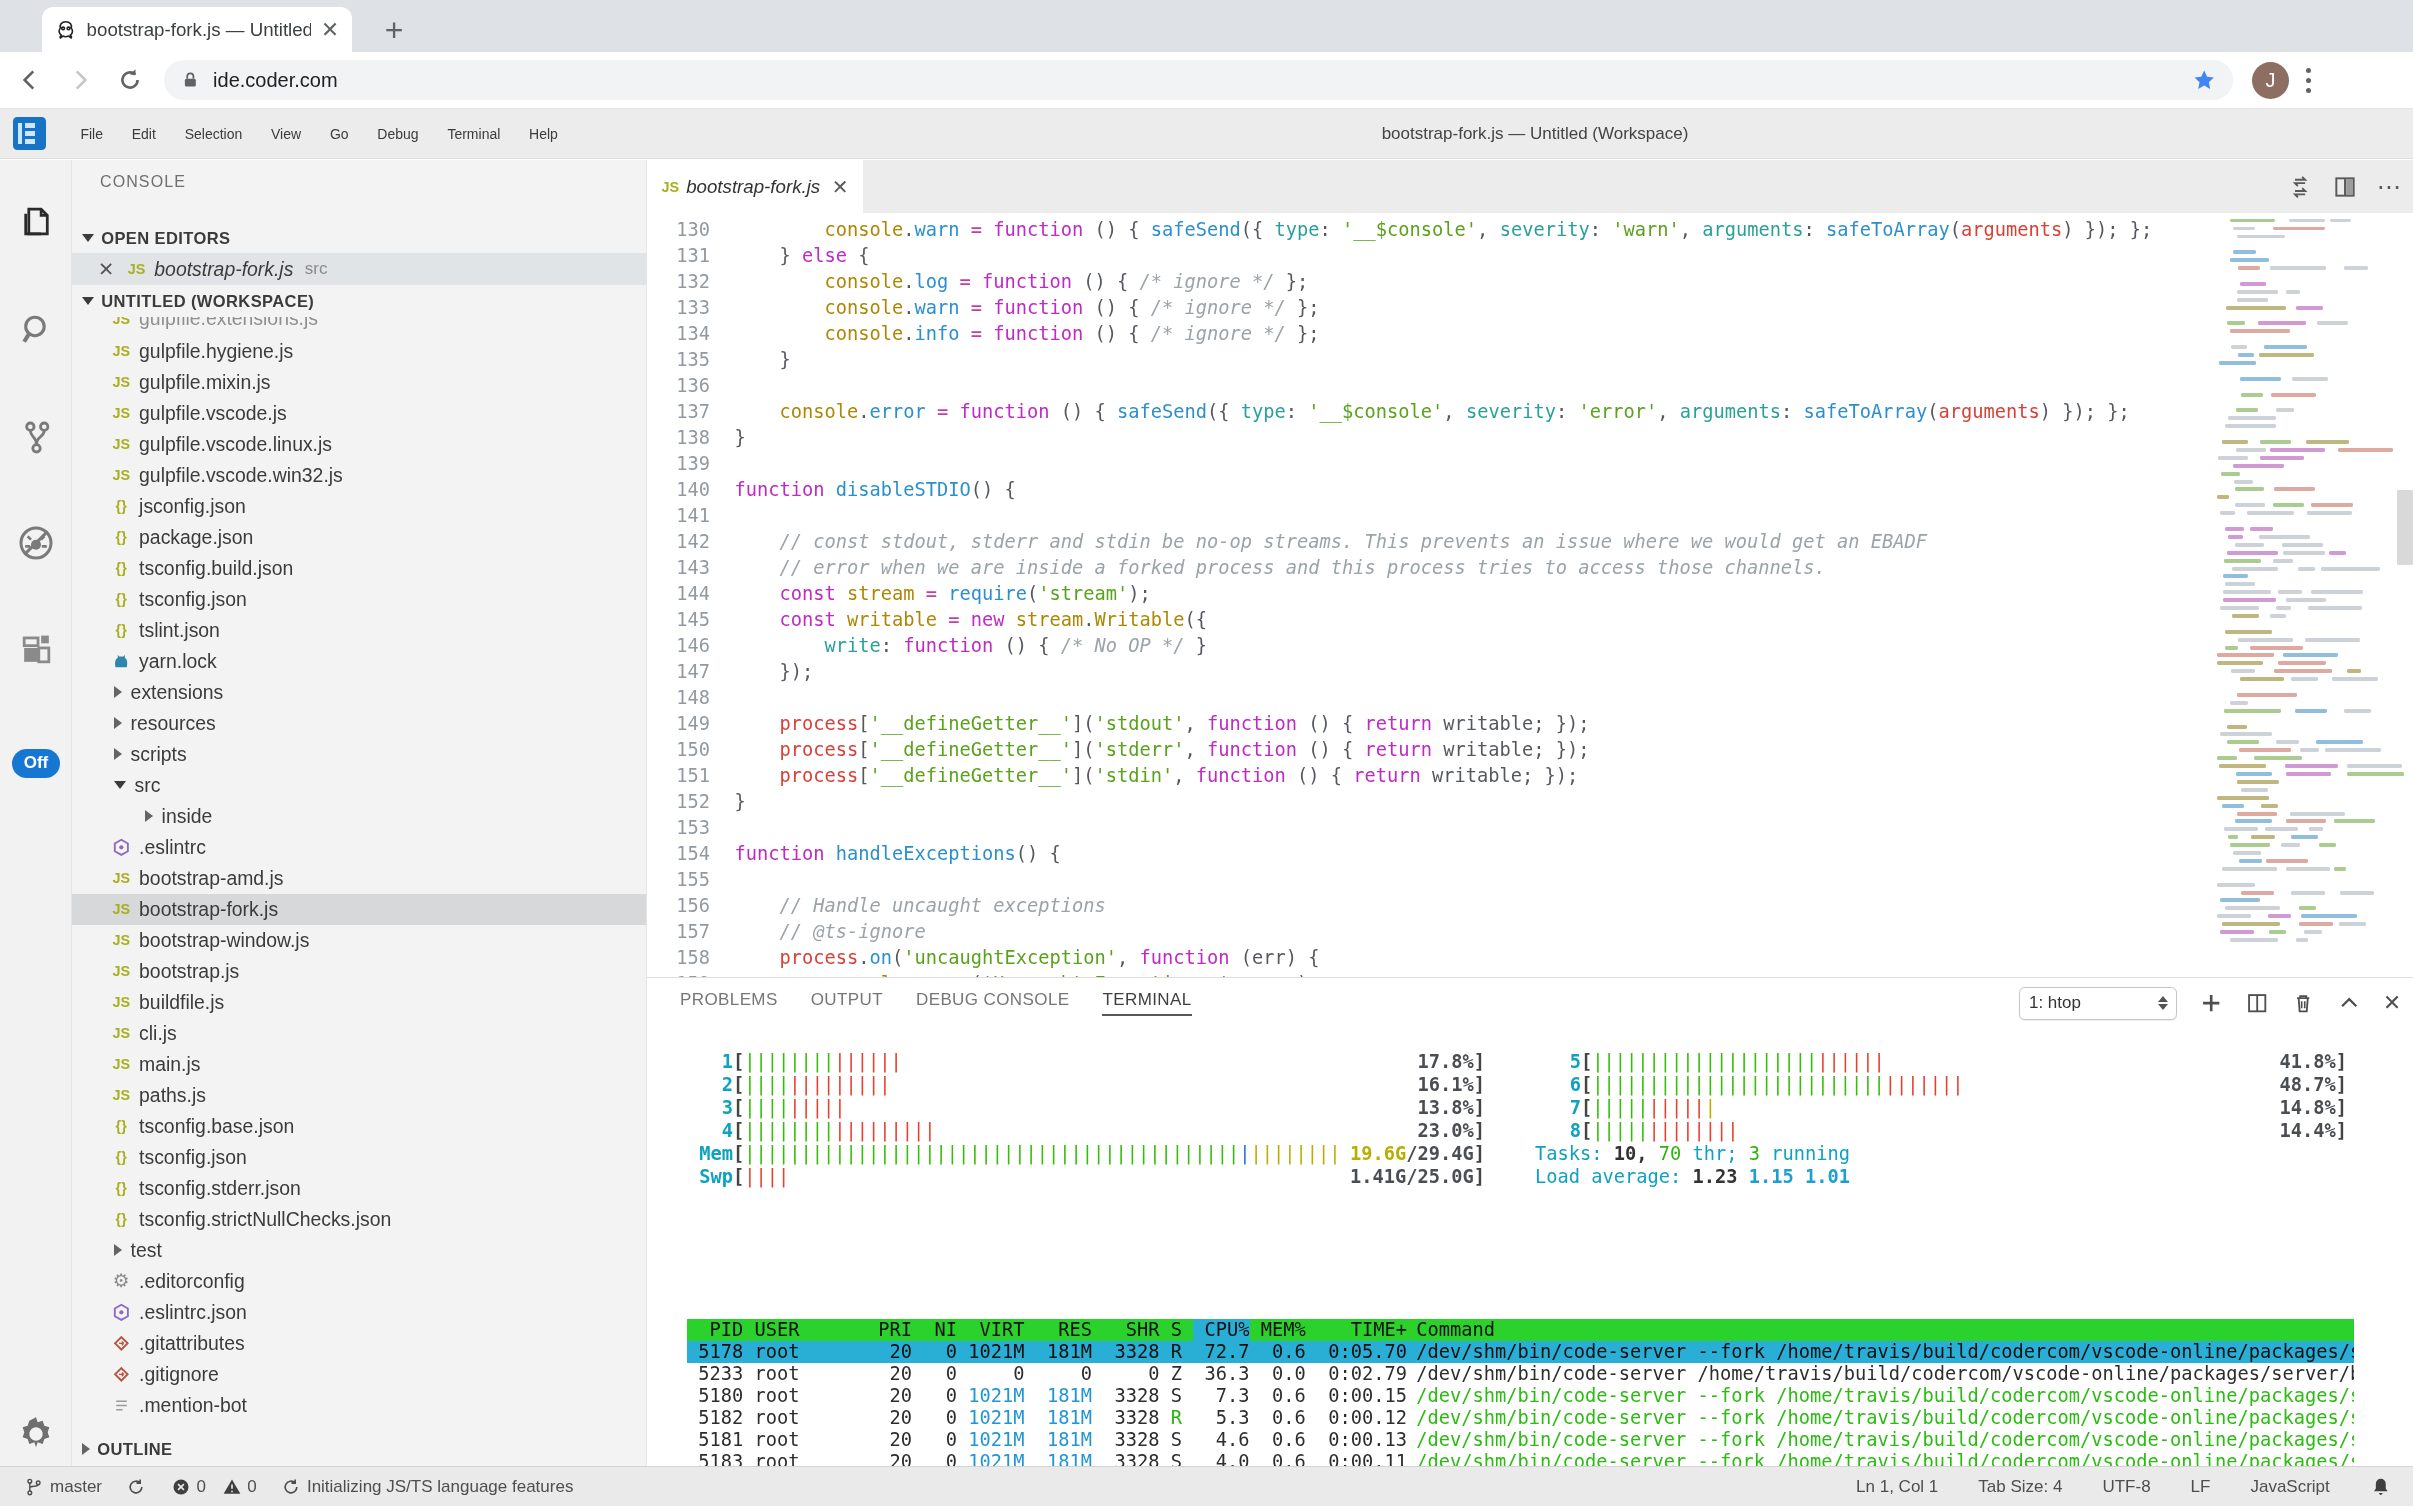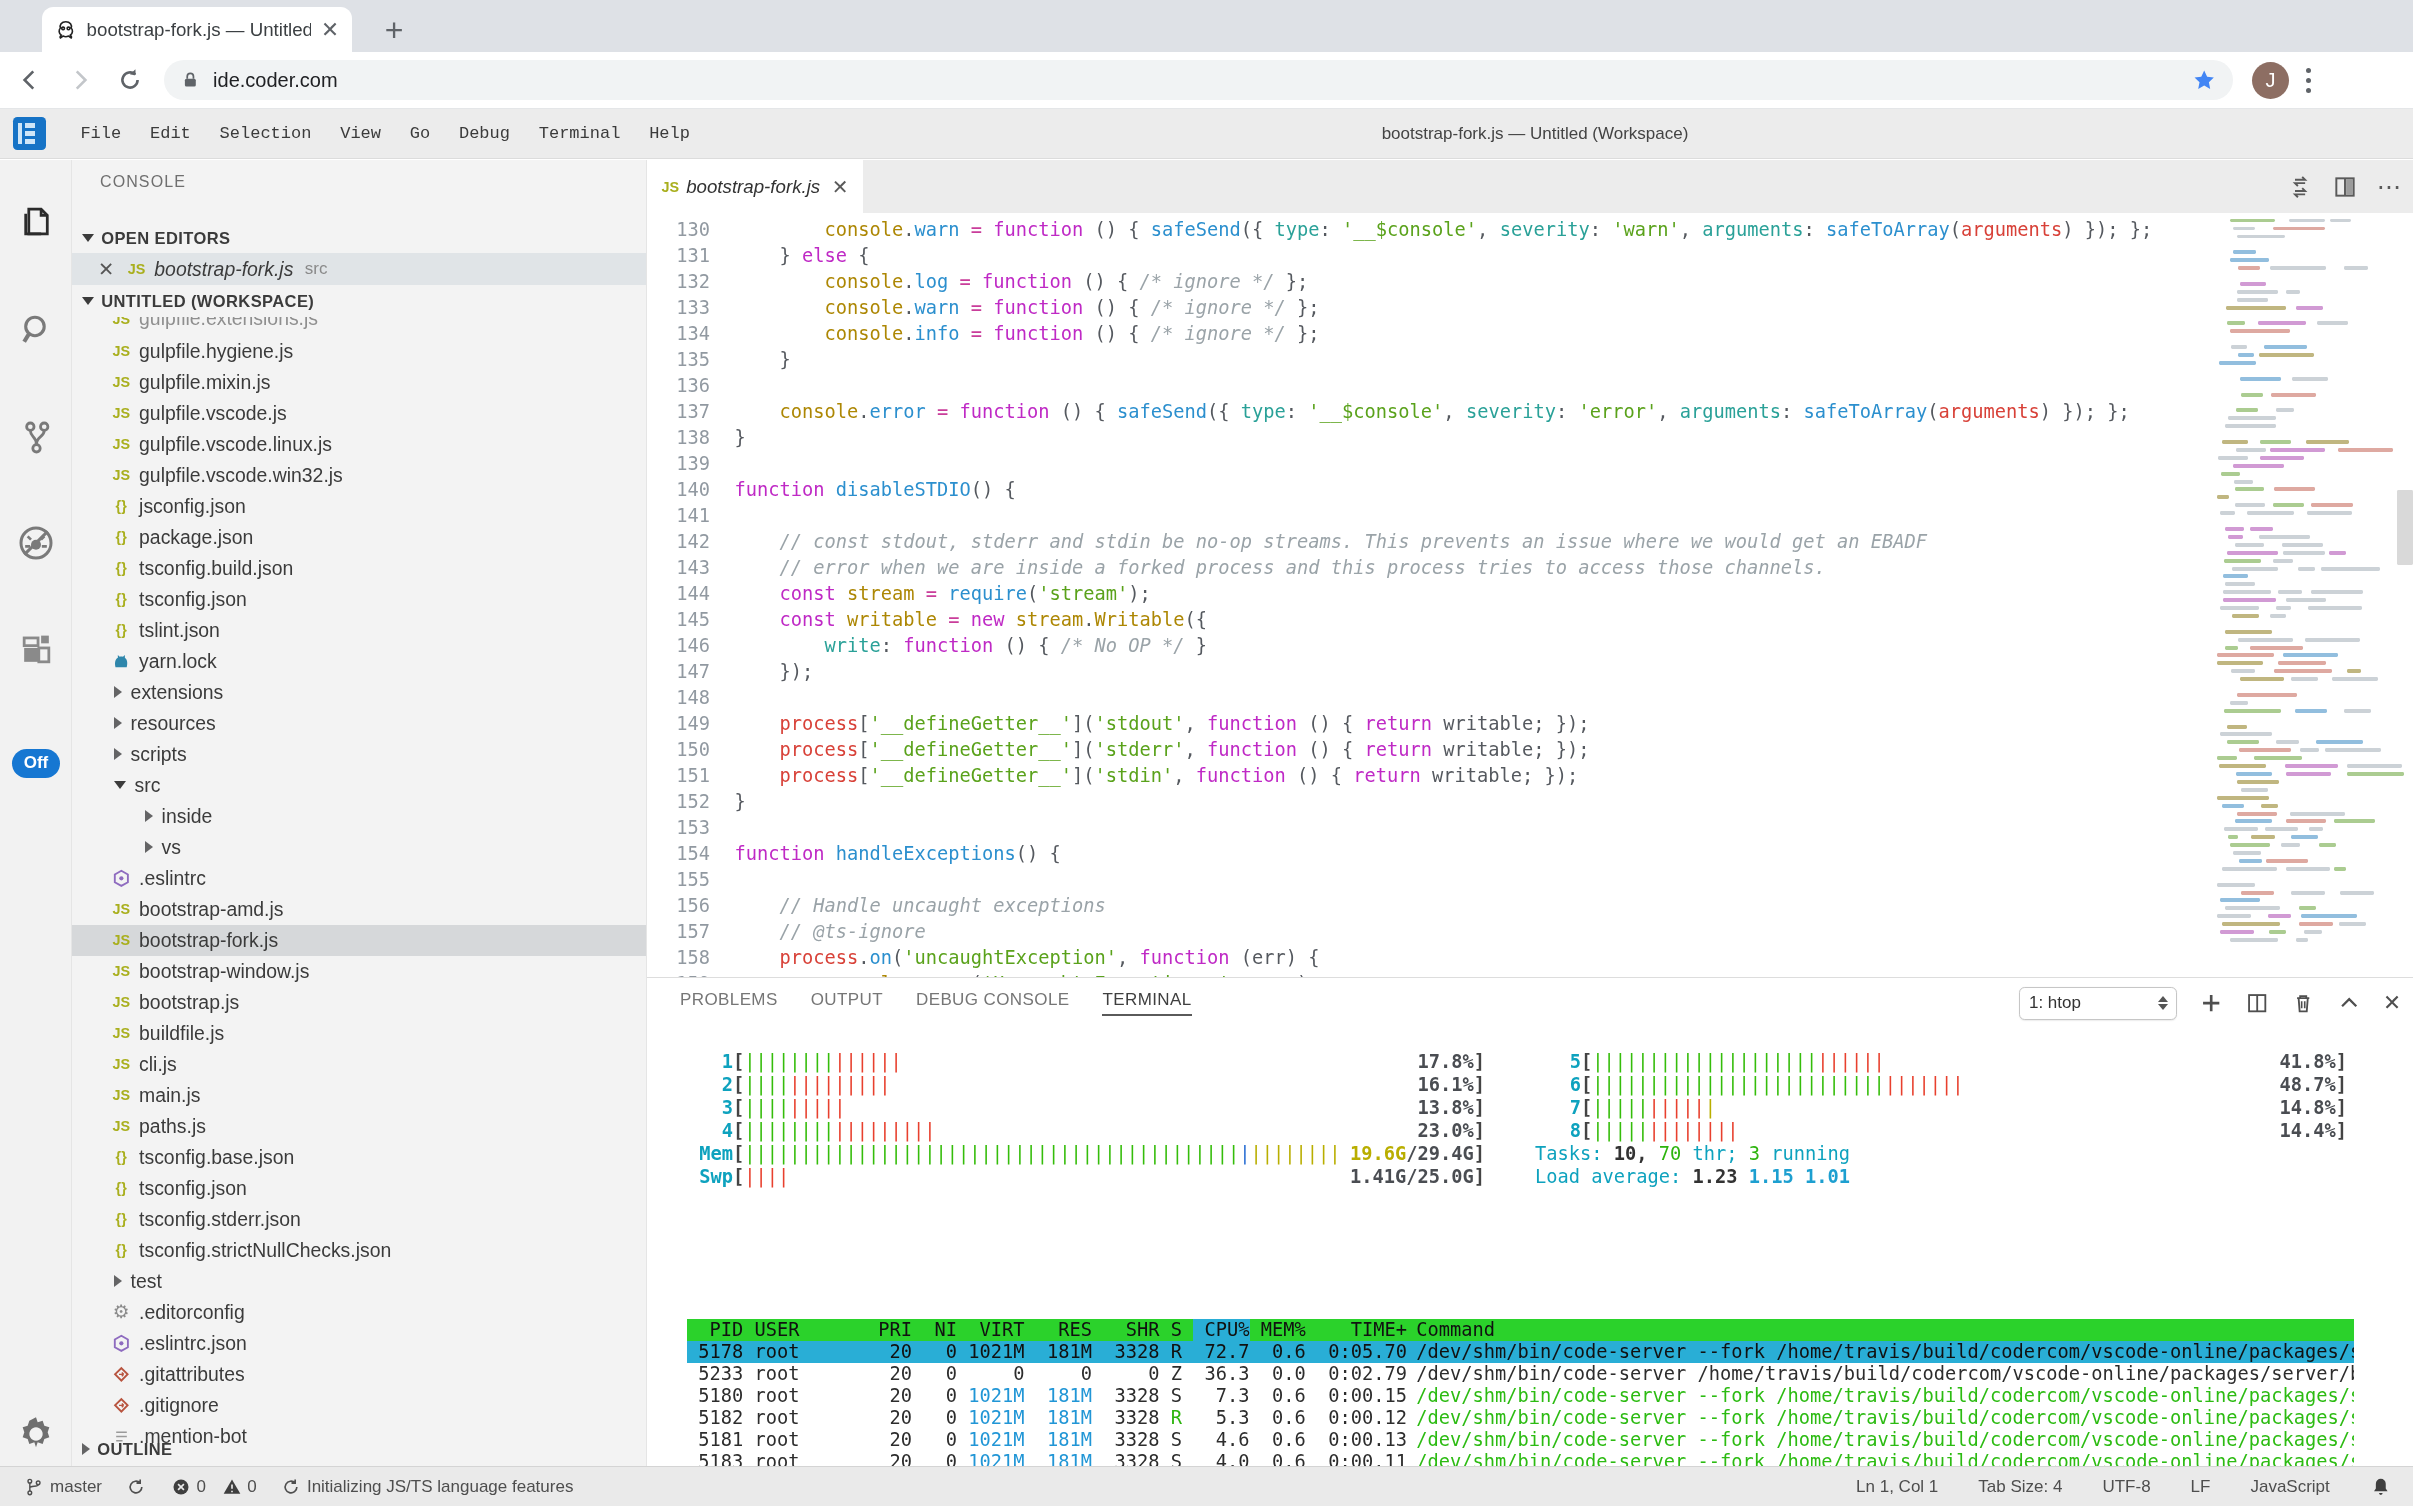--- a/index.html
+++ b/index.html
@@ -22,21 +22,21 @@
   .avatar{width:37px;height:37px;border-radius:50%;background:#8d6e63;color:#fff;font-size:20px;
           display:flex;align-items:center;justify-content:center;margin-left:18.7px;}
   .browser-dots{margin:0 18.7px 0 17px;display:flex;flex-direction:column;gap:5px;}
   .browser-dots i{width:5px;height:5px;border-radius:50%;background:#5f6368;}
   
   .menubar{position:absolute;left:0;top:109px;width:2413px;height:50px;background:#ececec;
            display:flex;align-items:center;border-bottom:0.7px solid #dcdcdc;box-sizing:border-box;}
   .vslogo{width:33px;height:33px;margin-left:13px;background:#1673c6;border-radius:4.3px;position:relative;}
   .vslogo i{position:absolute;background:#cfe6f8;}
   .menus{display:flex;margin-left:20px;gap:0;}
-  .menus span{font-size:17px;color:#3b3b3b;padding:0 14.4px;font-family:Liberation Mono, monospace;}
+  .menus span{font-size:14px;color:#3b3b3b;padding:0 14.4px;}
   .wintitle{position:absolute;left:1535px;transform:translateX(-50%);font-size:17px;color:#444;white-space:nowrap;}
   
   .activitybar{position:absolute;left:0;top:160px;width:72px;height:1306px;background:#f2f2f2;
                border-right:0.7px solid #e5e5e5;box-sizing:border-box;}
   .act{position:absolute;left:0;width:72px;display:flex;justify-content:center;}
   .offbadge{background:#1677d2;color:#fff;font-size:17px;font-weight:bold;border-radius:16px;
             padding:4.3px 11.5px;}
   
   .sidebar{position:absolute;left:72px;top:160px;width:575px;height:1306px;background:#f3f3f3;
            border-right:0.7px solid #e5e5e5;box-sizing:border-box;overflow:hidden;}
@@ -326,24 +326,20 @@
           <span class="tw r" style="margin: 0px 8.6px 0px 42px;"></span>
           <span class="lbl">scripts</span>
         </div>
         <div class="trow">
           <span class="tw d" style="margin: 0px 8.6px 0px 42px;"></span>
           <span class="lbl">src</span>
         </div>
         <div class="trow">
           <span class="tw r" style="margin: 0px 8.6px 0px 73px;"></span>
           <span class="lbl">inside</span>
-        </div>
-        <div class="trow">
-          <span class="tw r" style="margin: 0px 8.6px 0px 73px;"></span>
-          <span class="lbl">vs</span>
         </div>
         <div class="trow">
           <span class="tico" style="margin-left: 37px;">
             <svg width="18.7" height="18.7" viewBox="0 0 16 16">
               <path d="M8 1.5 L13.6 4.7 V11.3 L8 14.5 L2.4 11.3 V4.7 Z" fill="none" stroke="#8e6bbf" stroke-width="1.6"></path>
               <circle cx="8" cy="8" r="1.8" fill="#8e6bbf"></circle>
             </svg>
           </span>
           <span class="lbl">.eslintrc</span>
         </div>

